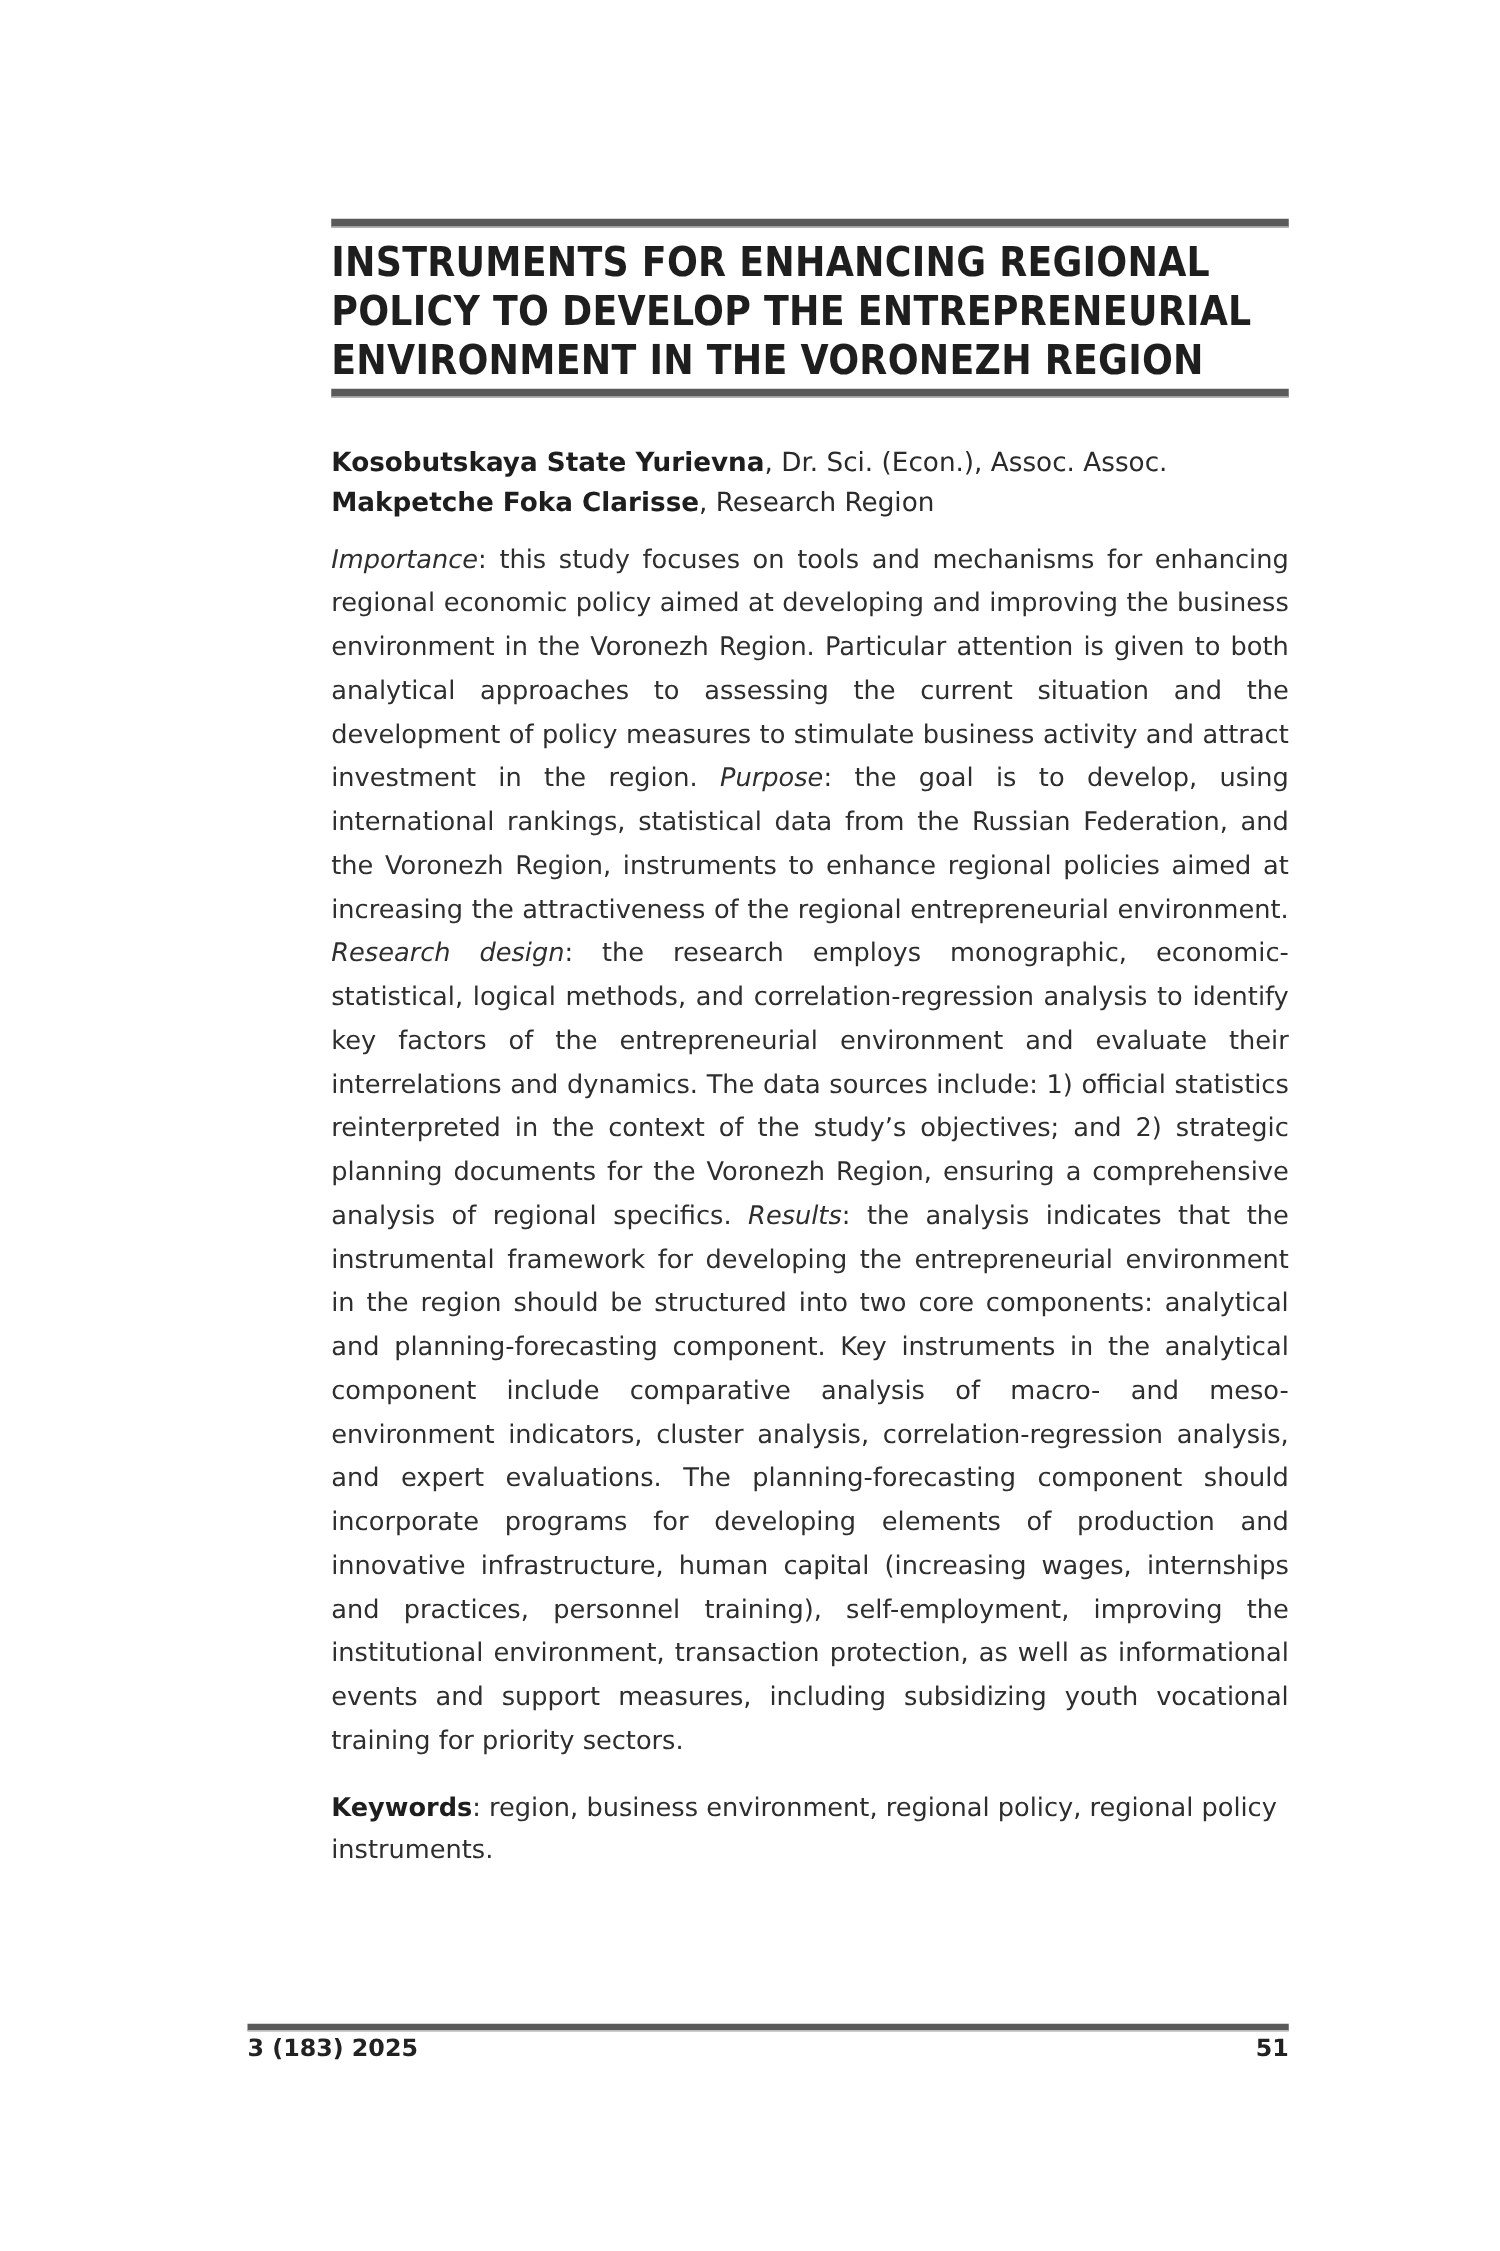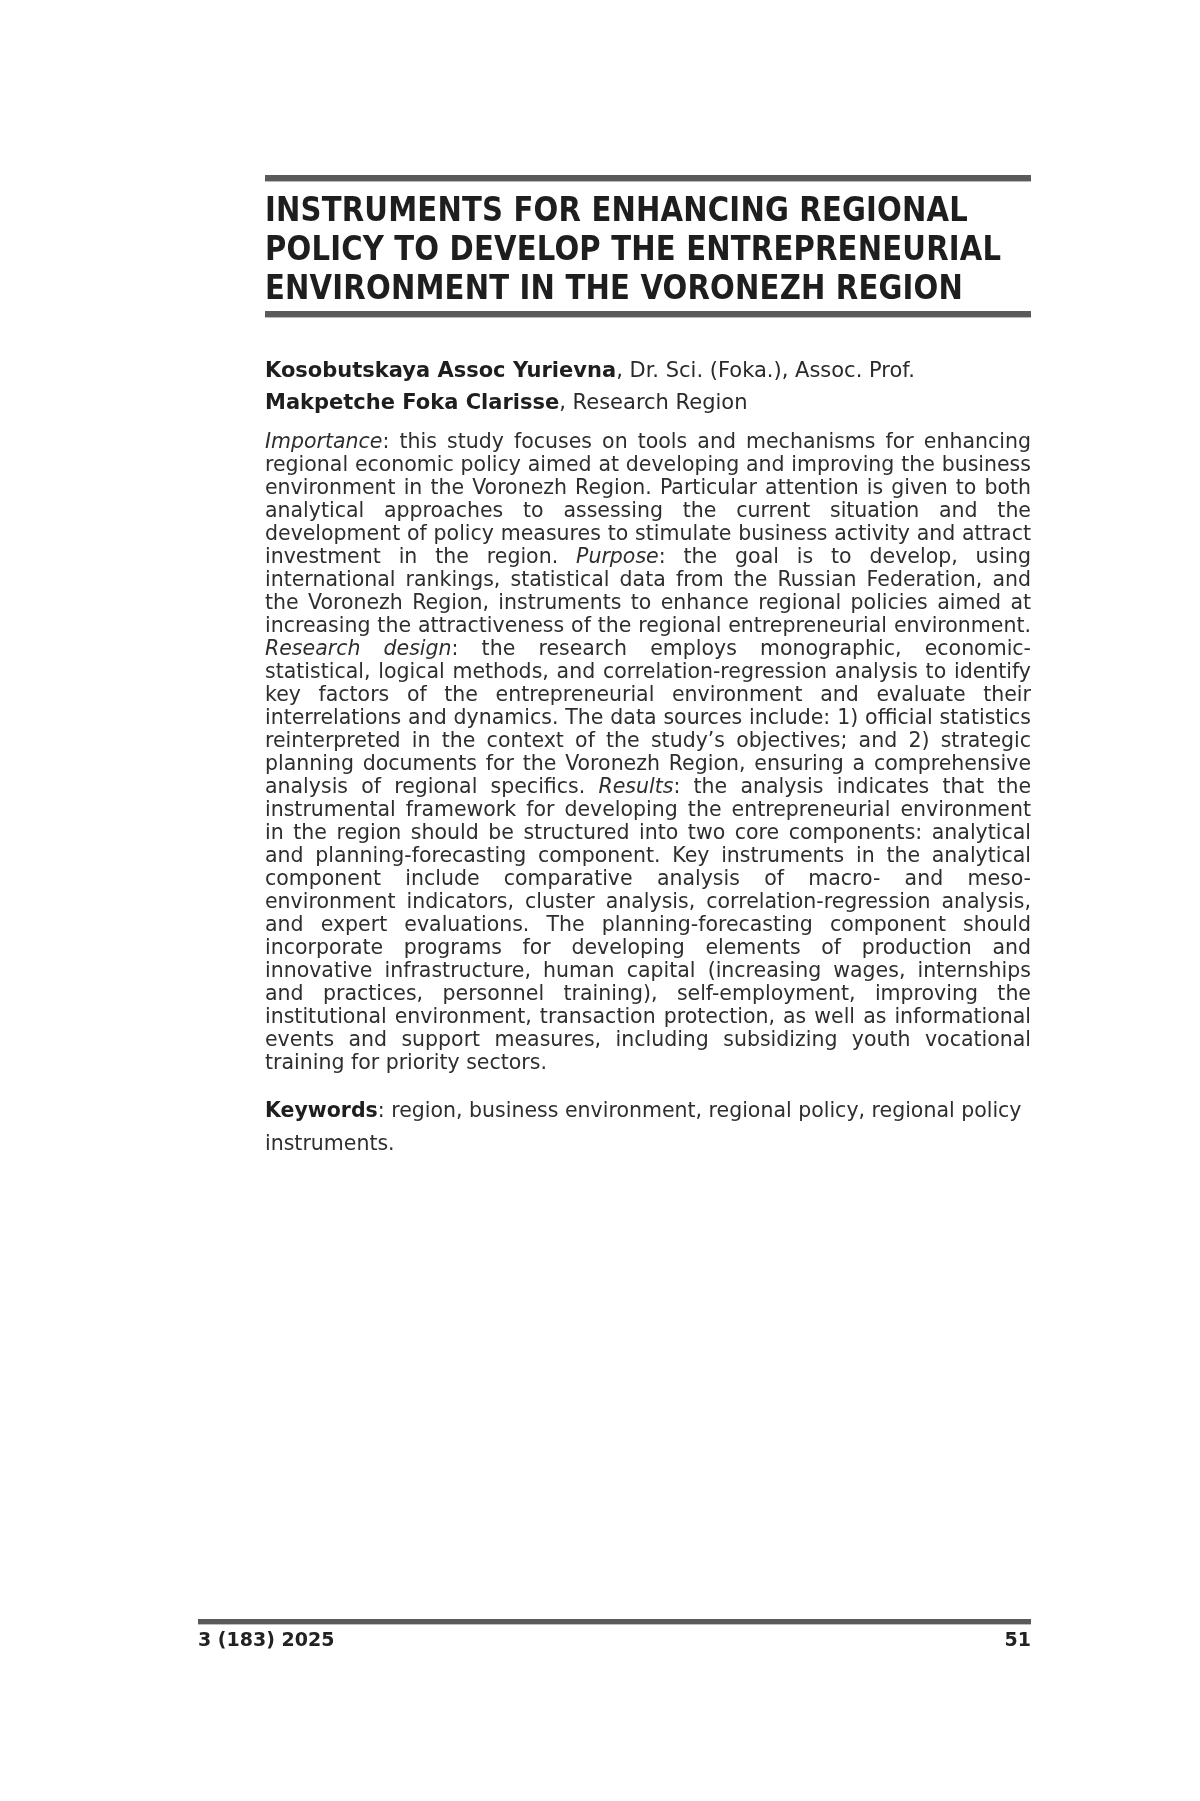--- a/index.html
+++ b/index.html
@@ -3,38 +3,38 @@
 <meta charset="utf-8">
 <style>
   html, body { margin:0; padding:0; background:#ffffff; }
   body { width:1200px; height:1801px; position:relative; overflow:hidden; font-family:"DejaVu Sans", sans-serif; color:#2a2a2a; }
   .page { position:absolute; left:265px; top:175px; width:766px; }
   .rule { height:6px; background:#5a5a5a; border-bottom:1px solid #b8b8b8; }
   .title { font-family:"DejaVu Sans", sans-serif; font-weight:900; font-size:33px; line-height:39px; color:#1e1e1e; letter-spacing:0.2px; margin:8px 0 4px 0; text-transform:uppercase; transform:scaleX(0.98); transform-origin:left; font-stretch:condensed; }
   .authors { margin-top:36px; font-size:21px; line-height:32px; color:#2a2a2a; }
   .authors b { color:#1e1e1e; }
   .affil { margin-top:20px; font-size:16.5px; line-height:30px; color:#333; text-align:justify; }
-  .abstract { margin-top:12px; font-size:20.5px; line-height:23px; text-align:justify; color:#2e2e2e; }
+  .abstract { margin-top:12px; font-size:20.5px; line-height:35px; text-align:justify; color:#2e2e2e; }
   .abstract i { font-style:italic; }
   .keywords { margin-top:20px; font-size:20.5px; line-height:32.8px; color:#2e2e2e; }
   .keywords b { color:#1e1e1e; }
   .footer { position:absolute; left:198px; top:1619px; width:833px; }
   .footer .frule { height:5px; background:#5a5a5a; border-bottom:1px solid #bdbdbd; }
   .footer .row { display:flex; justify-content:space-between; font-weight:bold; font-size:19px; margin-top:3px; color:#222; }
 </style>
 </head>
 <body>
 
 <div class="page">
   <div class="rule"></div>
   <h1 class="title">INSTRUMENTS FOR ENHANCING REGIONAL POLICY TO DEVELOP THE ENTREPRENEURIAL ENVIRONMENT IN THE VORONEZH REGION</h1>
   <div class="rule"></div>
 
   <div class="authors">
-    <div><b>Kosobutskaya Assoc Yurievna</b><span>, Dr. Sci. (Foka.), Assoc. Prof.</span></div>
+    <div><b>Kosobutskaya State Yurievna</b><span>, Dr. Sci. (Econ.), Assoc. Assoc.</span></div>
     <div><b>Makpetche Foka Clarisse</b><span>, Research Region</span></div>
   </div>
 
 
   <div class="abstract"><i>Importance</i><span>: this study focuses on tools and mechanisms for enhancing regional economic policy aimed at developing and improving the business environment in the Voronezh Region. Particular attention is given to both analytical approaches to assessing the current situation and the development of policy measures to stimulate business activity and attract investment in the region. </span><i>Purpose</i><span>: the goal is to develop, using international rankings, statistical data from the Russian Federation, and the Voronezh Region, instruments to enhance regional policies aimed at increasing the attractiveness of the regional entrepreneurial environment. </span><i>Research design</i><span>: the research employs monographic, economic-statistical, logical methods, and correlation-regression analysis to identify key factors of the entrepreneurial environment and evaluate their interrelations and dynamics. The data sources include: 1) official statistics reinterpreted in the context of the study’s objectives; and 2) strategic planning documents for the Voronezh Region, ensuring a comprehensive analysis of regional specifics. </span><i>Results</i><span>: the analysis indicates that the instrumental framework for developing the entrepreneurial environment in the region should be structured into two core components: analytical and planning-forecasting component. Key instruments in the analytical component include comparative analysis of macro- and meso-environment indicators, cluster analysis, correlation-regression analysis, and expert evaluations. The planning-forecasting component should incorporate programs for developing elements of production and innovative infrastructure, human capital (increasing wages, internships and practices, personnel training), self-employment, improving the institutional environment, transaction protection, as well as informational events and support measures, including subsidizing youth vocational training for priority sectors.</span></div>
 
   <div class="keywords"><b>Keywords</b><span>: region, business environment, regional policy, regional policy instruments.</span></div>
 </div>
 
 <div class="footer">

